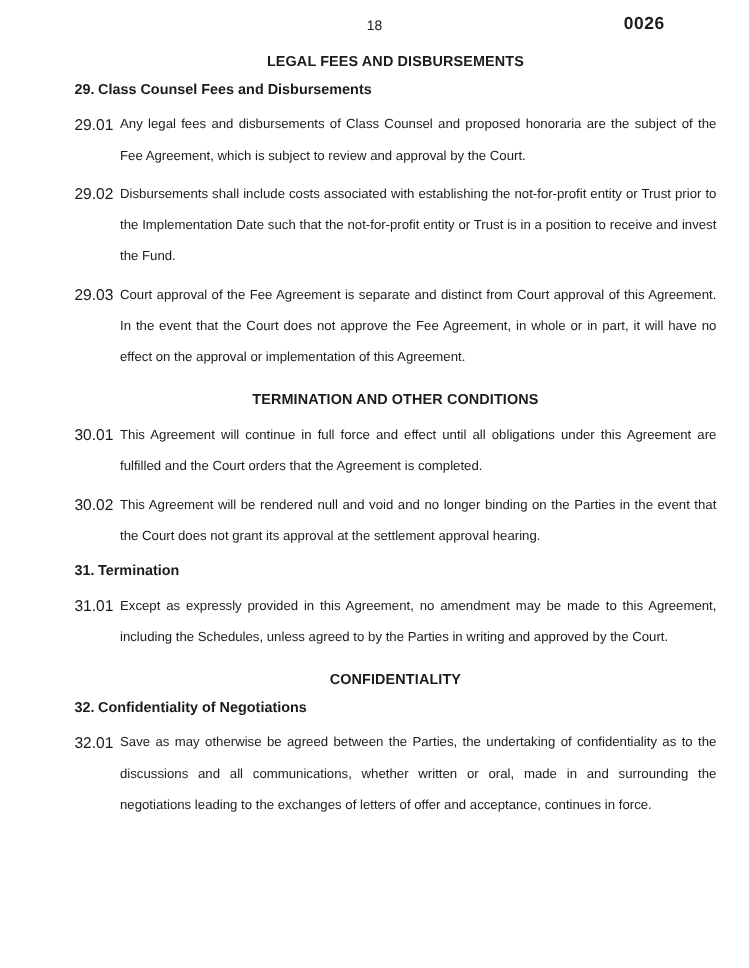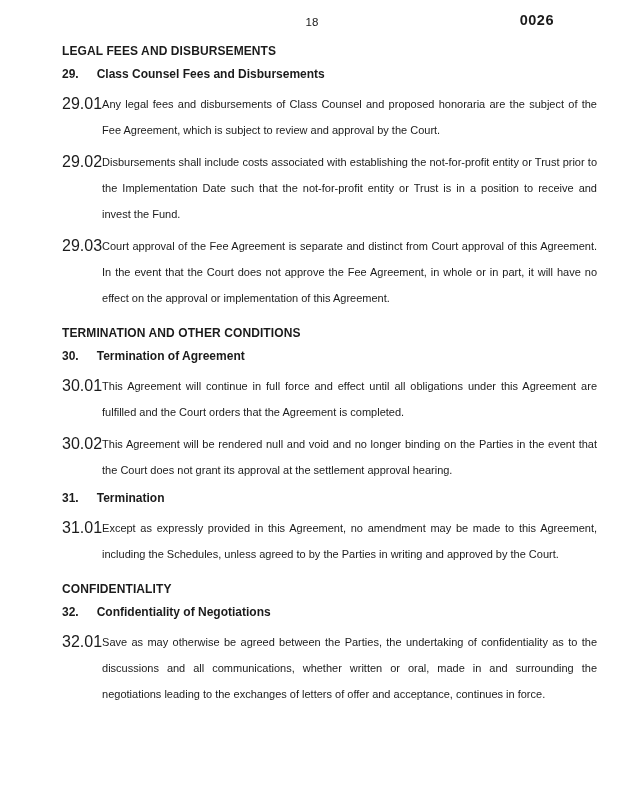--- a/index.html
+++ b/index.html
@@ -34,42 +34,43 @@
     font-weight: bold;
     letter-spacing: 0.5px;
     line-height: 1.1;
   }
   .content {
     padding: 40px 27px 0 62px; 
   }
   .h-part {
     font-size: 12px;
     font-weight: bold;
+    text-align: center;
     line-height: 22px;
     margin-top: 11px;
     letter-spacing: 0.1px;
   }
   .h-part.first { margin-top: 0; }
   .h-section {
     font-size: 12px;
     font-weight: bold;
     line-height: 22px;
     margin-top: 1px;
   }
   .clause + .h-section { margin-top: 4px; }
   .h-section .num { display: inline; }
-  .h-section .ttl { display: inline; margin-left: 18px; text-align: right; }
+  .h-section .ttl { display: inline; margin-left: 3px; text-align: right; }
   .clause {
     display: flex;
     align-items: flex-start;
     margin-top: 6px;
   }
   .clause .cnum {
     flex: 0 0 38px;
-    font-size: 16px;
+    font-size: 13px;
     line-height: 26px;
   }
   .clause .ctext {
     flex: 1 1 auto;
     font-size: 11px;
     line-height: 26px;
     text-align: justify;
   }
 </style>
 </head>
@@ -98,23 +99,20 @@
       <div class="ctext">Disbursements shall include costs associated with establishing the not-for-profit entity or Trust prior to the Implementation Date such that the not-for-profit entity or Trust is in a position to receive and invest the Fund.</div>
     </div>
 
     <div class="clause">
       <span class="cnum">29.03</span>
       <div class="ctext">Court approval of the Fee Agreement is separate and distinct from Court approval of this Agreement. In the event that the Court does not approve the Fee Agreement, in whole or in part, it will have no effect on the approval or implementation of this Agreement.</div>
     </div>
 
     <div class="h-part">TERMINATION AND OTHER CONDITIONS</div>
 
-    <div class="h-section">
-      <span class="num">30.</span><span class="ttl">Termination of Agreement</span>
-    </div>
 
     <div class="clause">
       <span class="cnum">30.01</span>
       <div class="ctext">This Agreement will continue in full force and effect until all obligations under this Agreement are fulfilled and the Court orders that the Agreement is completed.</div>
     </div>
 
     <div class="clause">
       <span class="cnum">30.02</span>
       <div class="ctext">This Agreement will be rendered null and void and no longer binding on the Parties in the event that the Court does not grant its approval at the settlement approval hearing.</div>
     </div>

